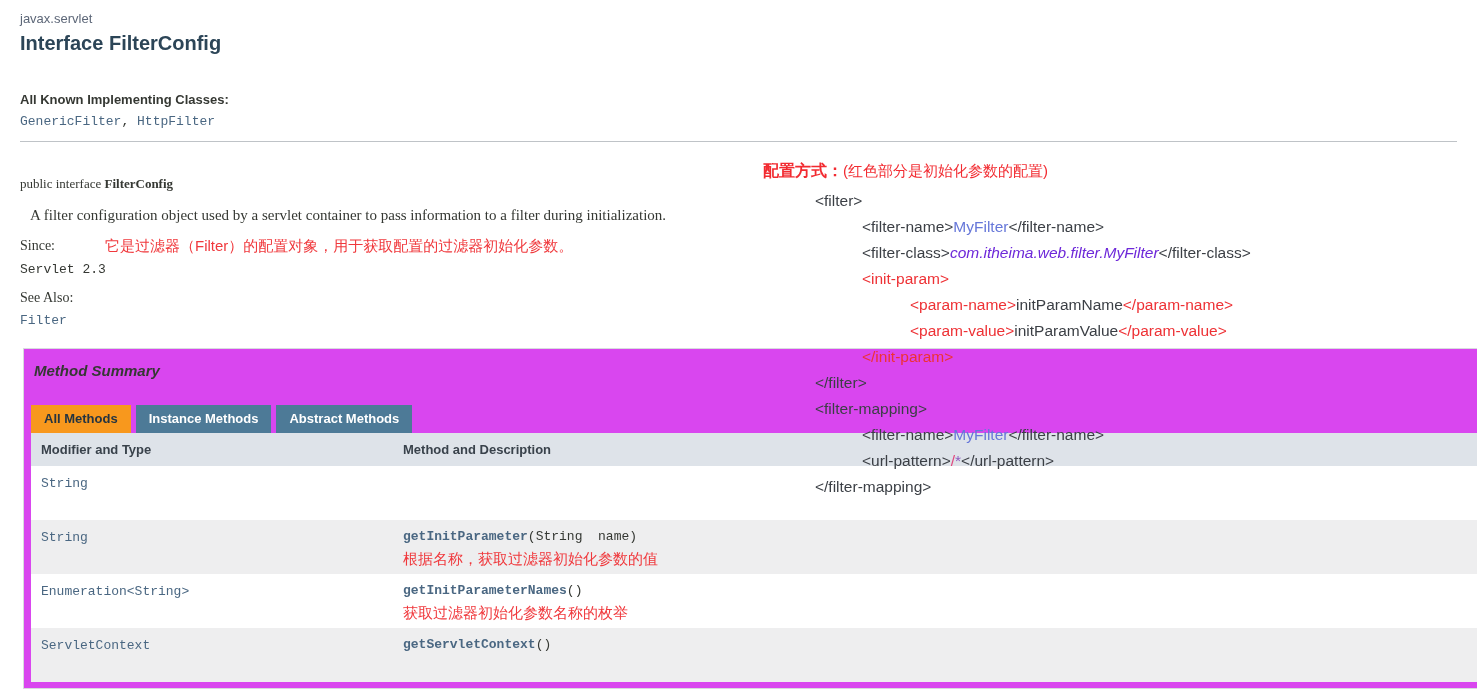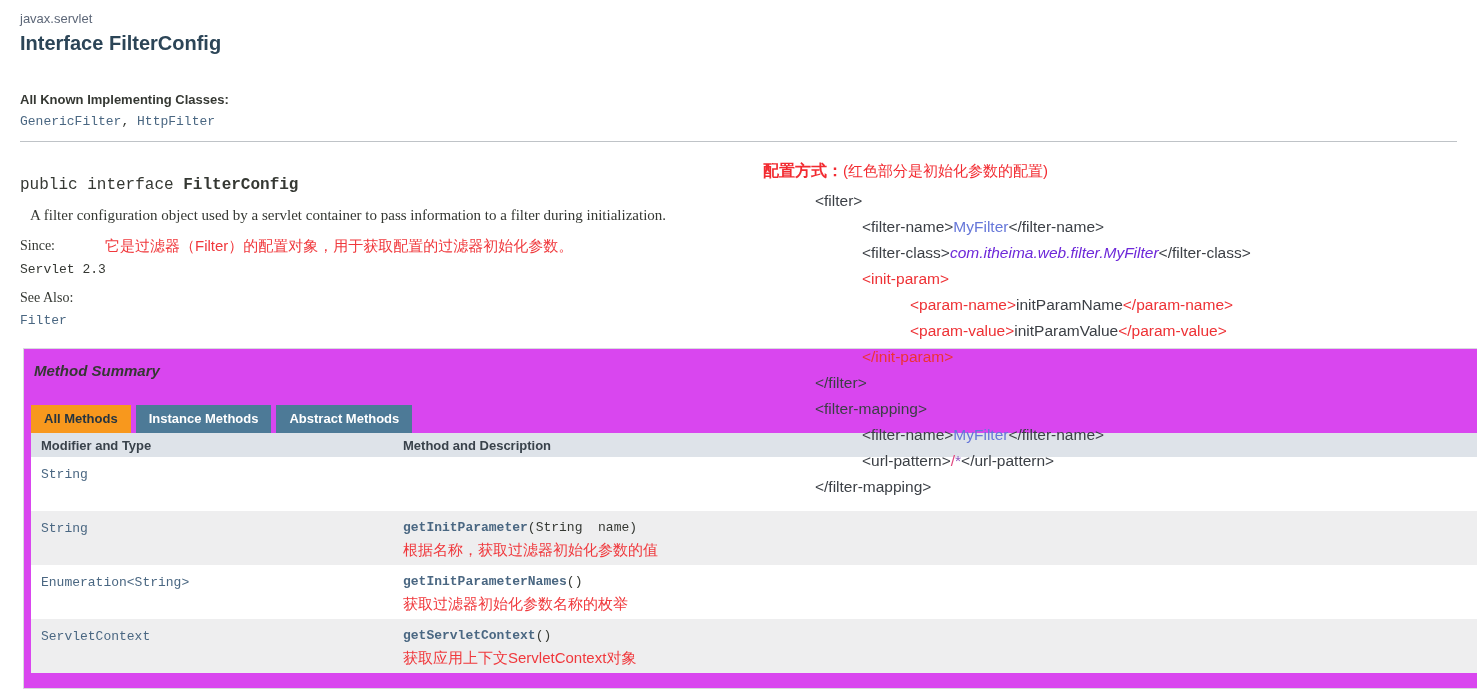--- a/index.html
+++ b/index.html
@@ -9,43 +9,43 @@
 
   
   .pkg      { position:absolute; left:20px; top:11px;  font-size:13px; color:#5d6778; }
   .title    { position:absolute; left:20px; top:32px;  font-size:20px; font-weight:bold; color:#2c4557; }
   .impl-lbl { position:absolute; left:20px; top:92px;  font-size:13px; font-weight:bold; color:#353833; }
   .impl     { position:absolute; left:20px; top:114px; font-size:13px;
               font-family:"Liberation Mono", monospace; color:#353833; }
   .impl a, .mono-link { color:#4A6782; text-decoration:none; cursor:pointer; }
   .hr       { position:absolute; left:20px; right:20px; top:141px; height:0; border-top:1px solid #bfc3c7; }
 
-  .sig      { position:absolute; left:20px; top:176px; font-size:16px;
-              font-family:Liberation Mono, monospace; color:#353833; }
+  .sig      { position:absolute; left:20px; top:176px; font-size:13px;
+              font-family:Liberation Serif, serif; color:#353833; }
   .sig b    { font-weight:bold; }
   .desc     { position:absolute; left:30px; top:207px; font-size:15px;
               font-family:"Liberation Serif", serif; color:#353833; }
   .dt       { position:absolute; left:20px; font-size:14px; font-weight:normal;
               font-family:"Liberation Serif", serif; color:#353833; }
   .dd-mono  { position:absolute; left:20px; font-size:13px;
               font-family:"Liberation Mono", monospace; color:#353833; }
   .since-note { position:absolute; left:105px; top:237px; font-size:15px; color:#f0383c; }
 
   
   .summary-box { position:absolute; left:23px; top:348px; right:0; height:341px;
                  background:#d946ef; border:1px solid #d8dbde; border-right:none; }
   .ms-title { margin:13px 0 0 10px; font-size:15px; font-weight:bold; font-style:italic; color:#353833; }
   .tabs     { margin:26px 0 0 7px; height:28px; display:flex; gap:5px; }
   .tab      { height:28px; line-height:28px; padding:0 13px; font-size:13px; font-weight:bold;
               background:#4D7A97; color:#ffffff; cursor:pointer; white-space:nowrap;text-align:right; }
   .tab.active { background:#F8981D; color:#253441; }
 
   .mtable   { margin-left:7px; }
   .trow, .thead { display:grid; grid-template-columns:372px 1fr; }
-  .thead    { background:#dee3e9; height:24px; align-items:center; }
+  .thead    { background:#dee3e9; height:33px; align-items:center; }
   .thead .th { font-size:13px; font-weight:bold; color:#39424b; }
   .th.c1, .td-type { padding-left:10px; }
   .trow     { height:54px; }
   .row-a    { background:#ffffff; }
   .row-b    { background:#eeeeef; }
   .td-type  { padding-top:10px; font-size:13px; font-family:"Liberation Mono", monospace; color:#4A6782; }
   .td-meth  { padding-top:9px; }
   .mline    { font-size:13px; font-family:"Liberation Mono", monospace; color:#353833; line-height:15px; }
   .mname    { font-weight:bold; color:#4A6782; cursor:pointer; }
   .msig     { white-space:pre; }
@@ -123,21 +123,20 @@
         <div class="td-meth">
           <div class="mline"><span class="mname">getInitParameterNames</span><span class="msig">()</span></div>
           <div class="mdesc">获取过滤器初始化参数名称的枚举</div>
         </div>
       </div>
 
       <div class="trow row-b">
         <div class="td-type">ServletContext</div>
         <div class="td-meth">
           <div class="mline"><span class="mname">getServletContext</span><span class="msig">()</span></div>
-          <div class="mdesc">获取应用上下文ServletContext对象</div>
         </div>
       </div>
     </div>
   </div>
 
   <div class="config">
     <div class="cfg-head"><b>配置方式：</b><span>(红色部分是初始化参数的配置)</span></div>
     <div class="xlines">
       <div class="xline ind1"><span class="xd">&lt;filter&gt;</span></div>
       <div class="xline ind2"><span class="xd">&lt;filter-name&gt;</span><span class="xb">MyFilter</span><span class="xd">&lt;/filter-name&gt;</span></div>

